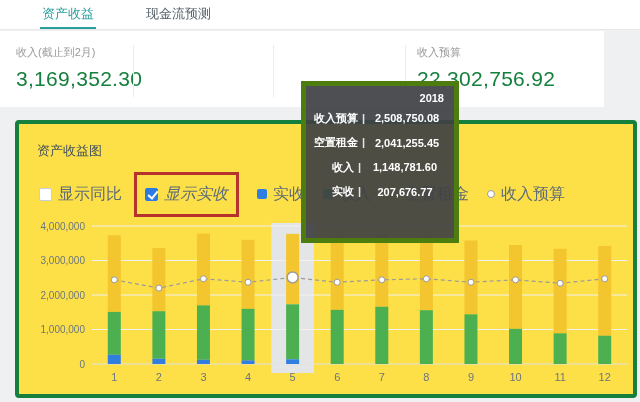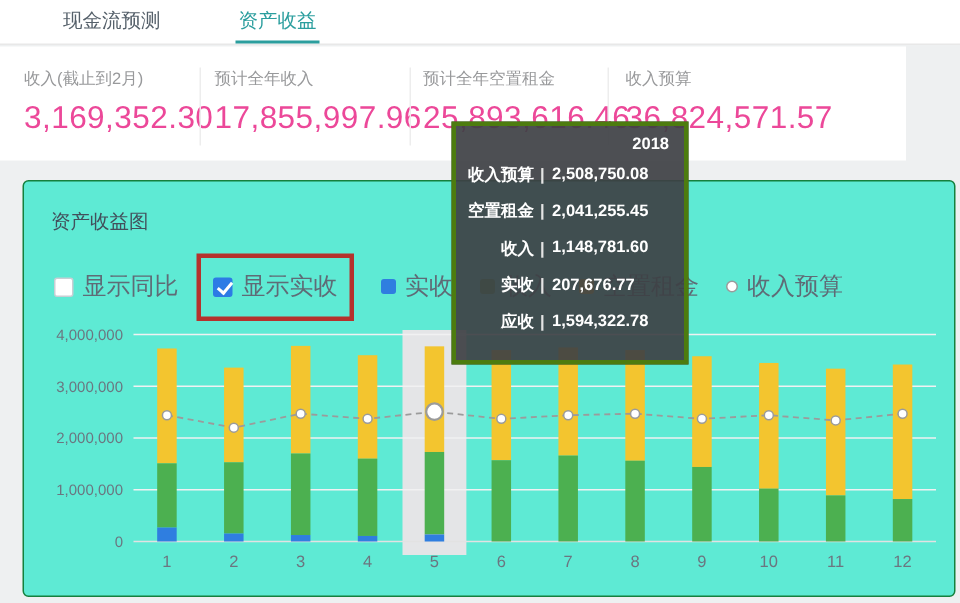--- a/index.html
+++ b/index.html
@@ -10,82 +10,74 @@
   .tabbar { position:absolute; left:0; top:0; width:640px; height:30px; background:#fff;
             border-bottom:1px solid #e8e8e8; display:flex; align-items:stretch; padding-left:40px; }
   .tab { display:flex; align-items:center; font-size:13px; color:#55606a; padding:0 2px; margin-right:48px;
          cursor:pointer; border-bottom:2px solid transparent; }
   .tab.active { color:#2b9e9e; border-bottom-color:#2b9e9e; }
 
   
   .kpis { position:absolute; left:0; top:31px; width:604px; height:76px; background:#fff; }
   .kpi { position:absolute; top:14px; }
   .kpi .label { font-size:11px; color:#98999b; margin-bottom:7px; }
-  .kpi .value { font-size:21px; color:#ec4899; letter-spacing:0.3px; }
+  .kpi .value { font-size:21px; color:#15803d; letter-spacing:0.3px; }
   .kpi-div { position:absolute; top:14px; width:1px; height:52px; background:#ededed; }
 
   
-  .panel { position:absolute; left:15px; top:120px; width:622px; height:278px; background:#5eead4;
-           border:1px solid #15803d; border-radius:4px; }
+  .panel { position:absolute; left:15px; top:120px; width:622px; height:278px; background:#fde047;
+           border:4px solid #15803d; border-radius:4px; }
   .panel-title { position:absolute; left:18px; top:18px; font-size:13px; color:#43505c; }
 
   
   .controls { position:absolute; left:20px; top:48px; height:44px; display:flex; align-items:center;
               font-size:16px; color:#5f6b76; }
   .cb-group { display:flex; align-items:center; cursor:pointer; }
   .cb-box { width:13px; height:13px; border:1px solid #c9ced4; border-radius:2px; background:#fff; margin-right:6px; }
   .cb-box.checked { background:#2c7be5; border-color:#2c7be5; position:relative; }
   .cb-box.checked::after { content:""; position:absolute; left:3.5px; top:0.5px; width:4px; height:8px;
                            border:solid #fff; border-width:0 2px 2px 0; transform:rotate(40deg); }
-  .red-wrap { border:3px solid #b5322d; padding:9px 8px; margin:0 10px 0 12px; display:flex; align-items:flex-end; }
+  .red-wrap { border:3px solid #b5322d; padding:9px 8px; margin:0 10px 0 12px; display:flex; align-items:flex-end;font-style:italic; }
   .legend { display:flex; align-items:center; margin-left:8px; }
   .legend-item { display:flex; align-items:center; margin-right:18px; cursor:pointer; }
   .sw { width:10px; height:10px; border-radius:2px; margin-right:6px; }
   .sw.blue { background:#2f7ee0; } .sw.green { background:#4cb050; } .sw.yellow { background:#f3c52f; }
   .sw.circle { width:8px; height:8px; border-radius:50%; background:#fff; border:1.5px solid #9b9b9b; }
 
   
   .chart-wrap { position:absolute; left:10px; top:93px; width:605px; height:180px; }
   .ytick { font-size:10px; fill:#6b7680; font-family:"Liberation Sans",sans-serif; }
   .xtick { font-size:11px; fill:#6b7680; font-family:"Liberation Sans",sans-serif; }
 
   
   .tooltip { position:absolute; left:301px; top:81px; width:158px; height:162px; z-index:20;
-             background:rgba(62,64,68,0.92); border:3px solid #4d7c0f; padding:6px 10px 6px 8px; color:#fff; }
+             background:rgba(62,64,68,0.92); border:5px solid #4d7c0f; padding:6px 10px 6px 8px; color:#fff; }
   .tt-title { text-align:right; font-size:11px; font-weight:bold; margin-bottom:2px; }
   .tt-row { display:flex; align-items:center; justify-content:flex-end; height:24.5px;
             font-size:11px; font-weight:bold; }
   .tt-label { text-align:right; white-space:nowrap; }
   .tt-label::after { content:"|"; margin:0 5px 0 4px; color:#e4e4e4; }
-  .tt-value { width:78px; text-align:left; white-space:nowrap; }
+  .tt-value { width:78px; text-align:center; white-space:nowrap; }
 </style>
 </head>
 <body>
 
 <div class="tabbar">
+  <div class="tab active">资产收益</div>
   <div class="tab">现金流预测</div>
-  <div class="tab active">资产收益</div>
 </div>
 
 <div class="kpis">
   <div class="kpi" style="left:16px">
     <div class="label">收入(截止到2月)</div>
     <div class="value">3,169,352.30</div>
   </div>
-  <div class="kpi" style="left:143px">
-    <div class="label">预计全年收入</div>
-    <div class="value">17,855,997.96</div>
-  </div>
-  <div class="kpi" style="left:282px">
-    <div class="label">预计全年空置租金</div>
-    <div class="value">25,893,616.46</div>
-  </div>
   <div class="kpi" style="left:417px">
     <div class="label">收入预算</div>
-    <div class="value">36,824,571.57</div>
+    <div class="value">22,302,756.92</div>
   </div>
   <div class="kpi-div" style="left:133px"></div>
   <div class="kpi-div" style="left:273px"></div>
   <div class="kpi-div" style="left:405px"></div>
 </div>
 
 <div class="panel">
   <div class="panel-title">资产收益图</div>
 
   <div class="controls">
@@ -201,17 +193,13 @@
     <span class="tt-value">2,041,255.45</span>
   </div>
   <div class="tt-row">
     <span class="tt-label">收入</span>
     <span class="tt-value">1,148,781.60</span>
   </div>
   <div class="tt-row">
     <span class="tt-label">实收</span>
     <span class="tt-value">207,676.77</span>
   </div>
-  <div class="tt-row">
-    <span class="tt-label">应收</span>
-    <span class="tt-value">1,594,322.78</span>
-  </div>
 </div>
 
 </body></html>

